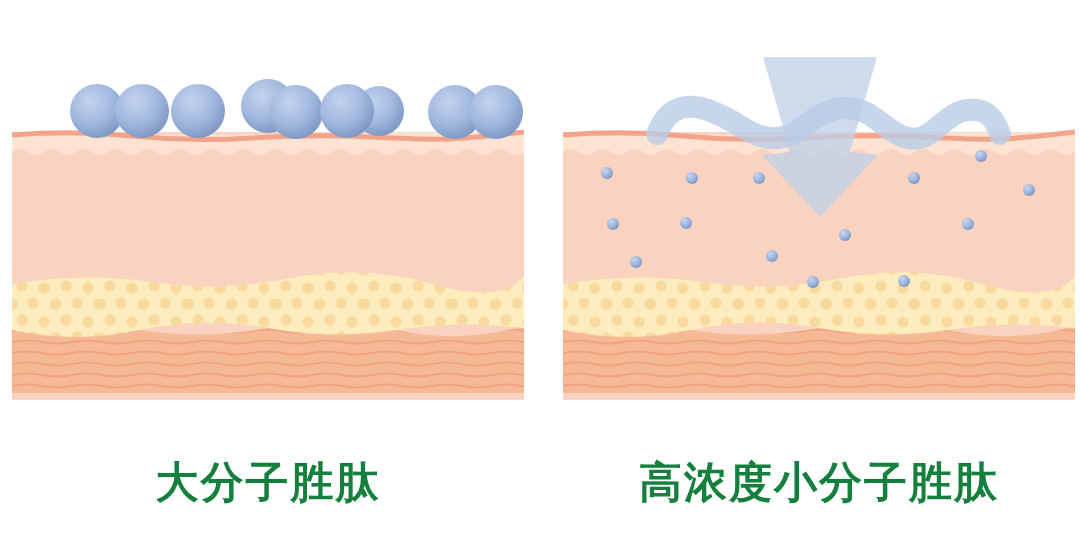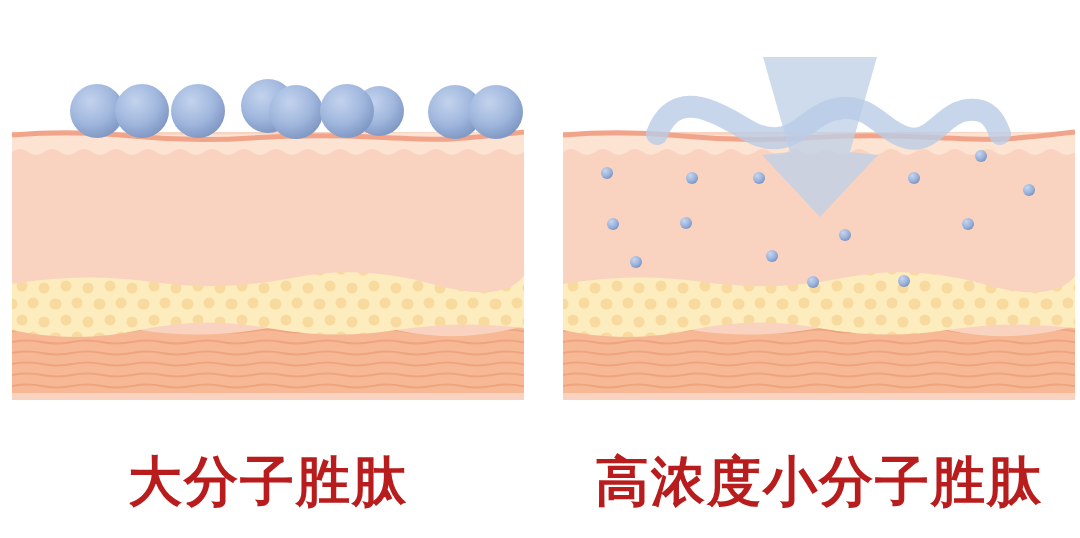--- a/index.html
+++ b/index.html
@@ -3,21 +3,21 @@
 <meta charset="utf-8">
 <style>
   html, body { margin: 0; padding: 0; background: #ffffff; }
   body { width: 1080px; height: 538px; position: relative; overflow: hidden;
          font-family: "DejaVu Sans", "Liberation Sans", sans-serif; }
   .panel { position: absolute; top: 40px; width: 512px; height: 360px; }
   .panel svg { display: block; }
   #panel-left { left: 12px; }
   #panel-right { left: 563px; }
   .caption { position: absolute; top: 452px; height: 60px; line-height: 60px;
-             text-align: center; color: #b91c1c; font-weight: bold; font-size: 54px;
+             text-align: center; color: #15803d; font-weight: bold; font-size: 43px;
              letter-spacing: 2px; }
   #caption-left { left: 12px; width: 512px; }
   #caption-right { left: 563px; width: 512px; }
 </style>
 </head>
 <body>
 
 <svg width="0" height="0" style="position:absolute">
   <defs>
     <radialGradient id="grad-sphere" cx="38%" cy="32%" r="70%">

